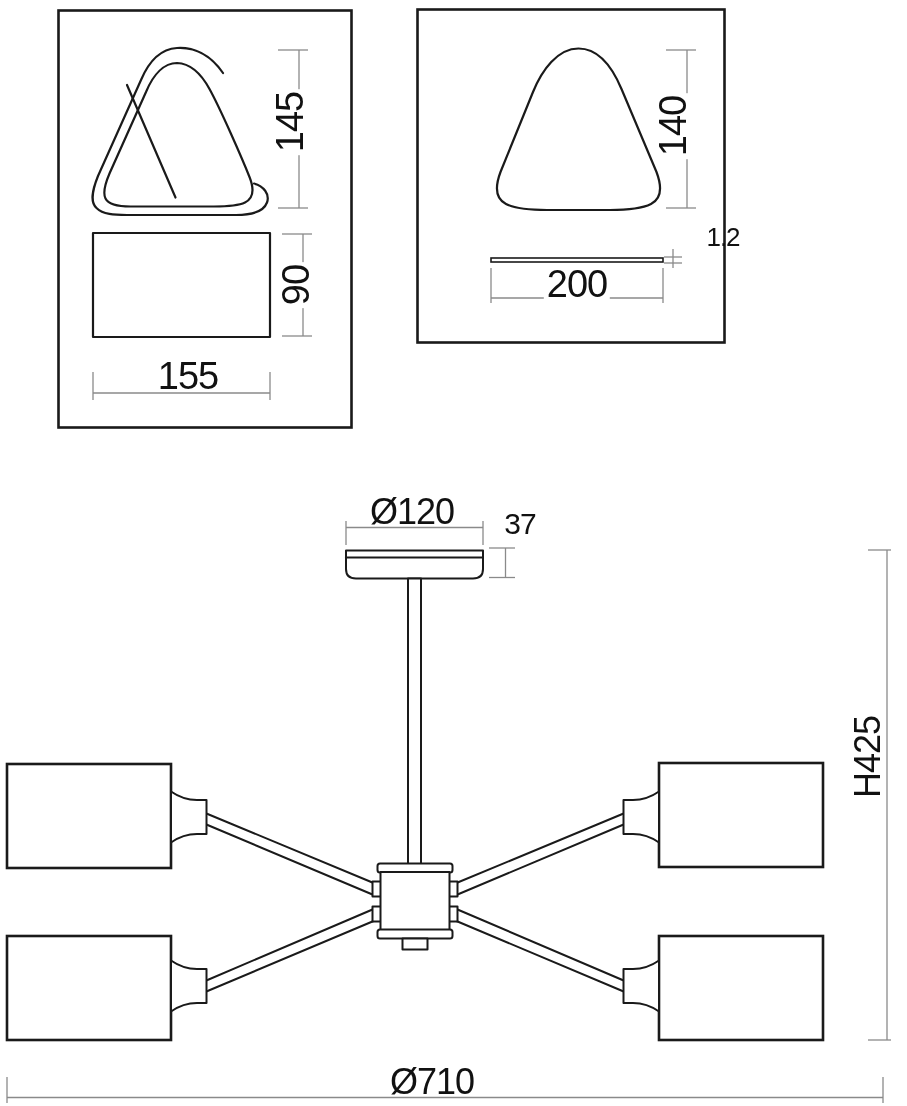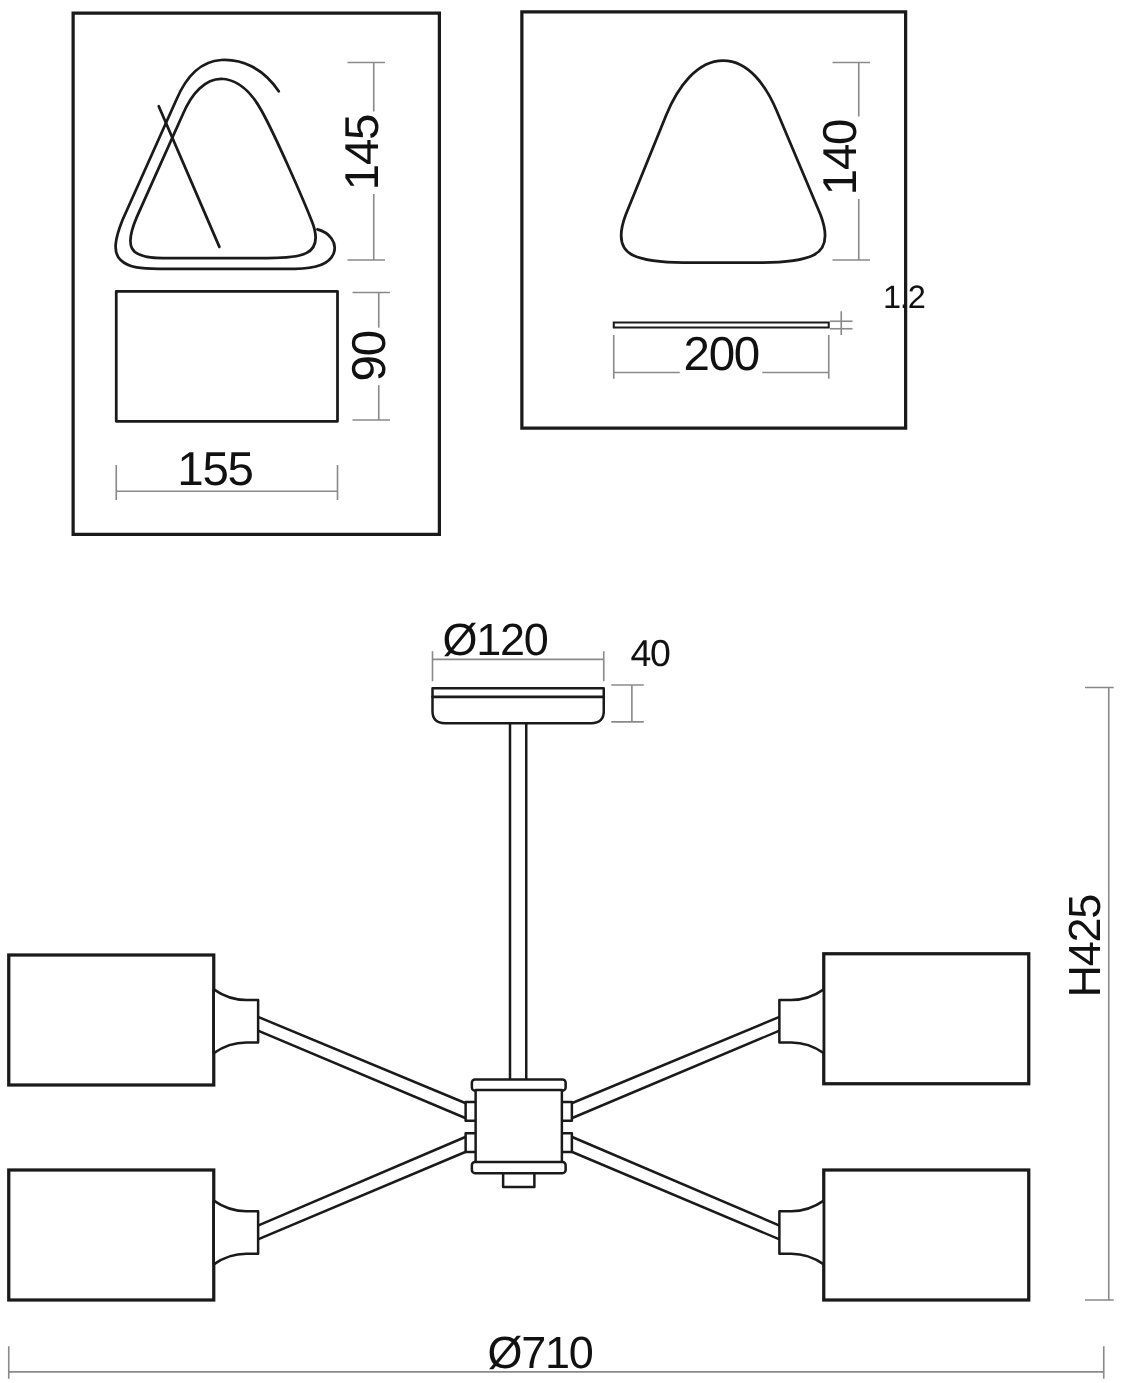--- a/index.html
+++ b/index.html
@@ -145,24 +145,24 @@
       <g>
         <line class="dim" x1="7" y1="1097.5" x2="883" y2="1097.5"></line>
         <line class="dim" x1="7" y1="1077" x2="7" y2="1103"></line>
         <line class="dim" x1="883" y1="1077" x2="883" y2="1103"></line>
       </g>
     </g>
   </svg>
 
   <span class="lbl rot bgw" style="left:290px;top:122px;">145</span>
   <span class="lbl rot bgw" style="left:296px;top:285px;">90</span>
-  <span class="lbl" style="left:172px;top:376px;">155</span>
+  <span class="lbl" style="left:188px;top:376px;">155</span>
 
   <span class="lbl rot bgw" style="left:673px;top:126px;">140</span>
   <span class="lbl xs" style="left:688px;top:237px;margin-left:35px;">1.2</span>
   <span class="lbl bgw" style="left:577px;top:284px;">200</span>
 
-  <span class="lbl mid" style="left:396px;top:512px;">Ø120</span>
-  <span class="lbl sm" style="left:520px;top:524px;">40</span>
+  <span class="lbl mid" style="left:412px;top:512px;">Ø120</span>
+  <span class="lbl sm" style="left:520px;top:524px;">37</span>
   <span class="lbl mid rot bgw" style="left:868px;top:757px;">H425</span>
   <span class="lbl mid" style="left:432px;top:1082px;">Ø710</span>
 
 </div>
 
 </body></html>

